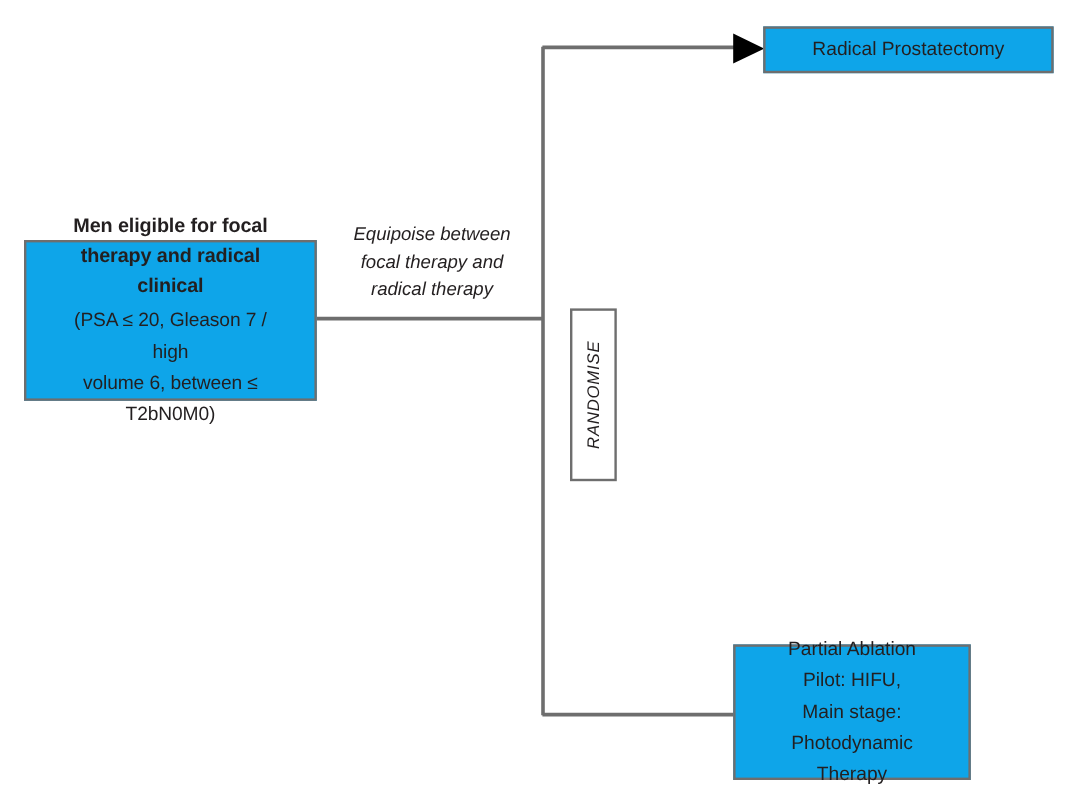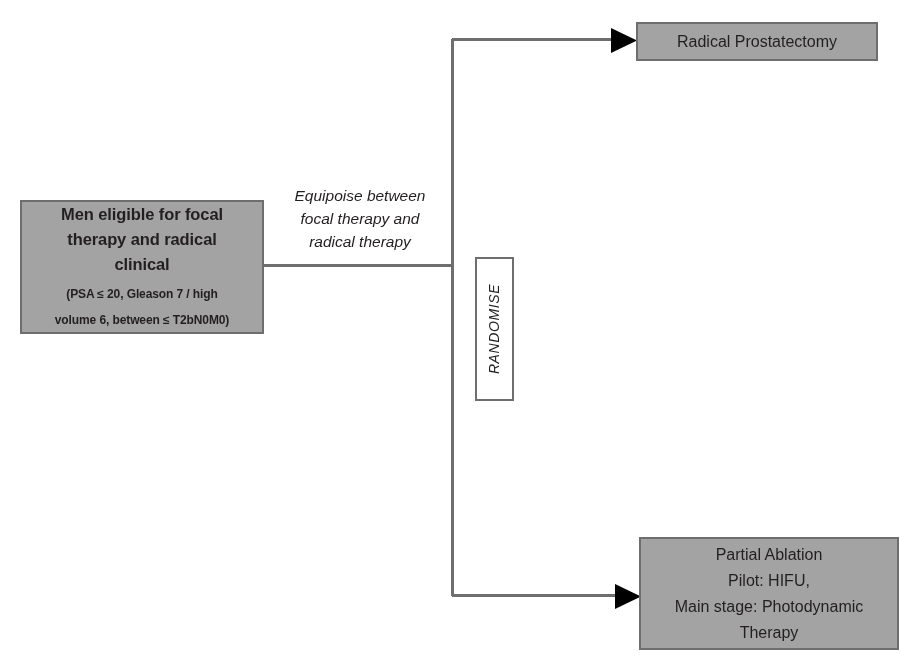--- a/index.html
+++ b/index.html
@@ -15,21 +15,21 @@
     overflow: hidden;
     font-family: "Liberation Sans", sans-serif;
     color: #231f20;
   }
 
   
   .node {
     position: absolute;
     box-sizing: border-box;
     border: 2px solid #6e6e6e;
-    background: #a3a3a3;
+    background: #0ea5e9;
     display: flex;
     flex-direction: column;
     align-items: center;
     justify-content: center;
     text-align: center;
   }
 
   #eligible-box {
     left: 20px;
     top: 200px;
@@ -37,42 +37,42 @@
     height: 134px;
     padding: 6px 24px;
   }
   #eligible-box .title-line {
     font-weight: bold;
     font-size: 16.5px;
     line-height: 25px;
     letter-spacing: -0.1px;
   }
   #eligible-box .criteria-line {
-    font-weight: bold;
-    font-size: 12px;
+    font-weight: normal;
+    font-size: 16px;
     line-height: 26px;
     letter-spacing: -0.1px;
   }
   #eligible-box .criteria-first { margin-top: 4px; }
 
   #prostatectomy-box {
     left: 636px;
     top: 22px;
     width: 242px;
     height: 39px;
   }
   #prostatectomy-box .box-line {
     font-size: 16px;
     line-height: 21px;
   }
 
   #ablation-box {
-    left: 639px;
+    left: 611px;
     top: 537px;
-    width: 260px;
+    width: 198px;
     height: 113px;
     padding: 4px 6px;
   }
   #ablation-box .box-line {
     font-size: 16px;
     line-height: 26px;
   }
 
   
   #randomise-box {

